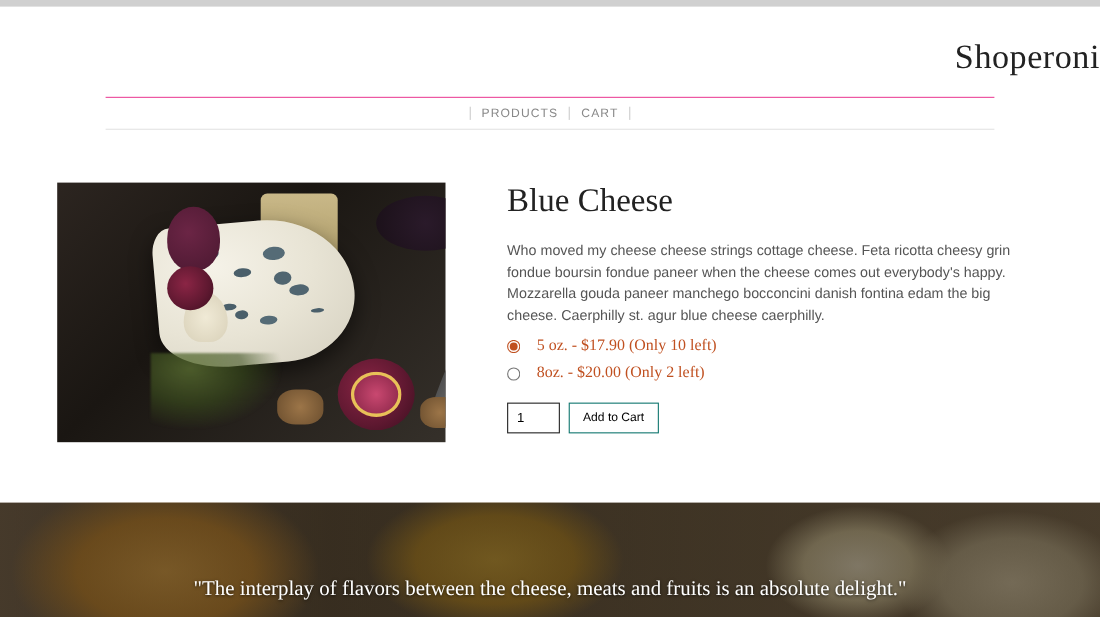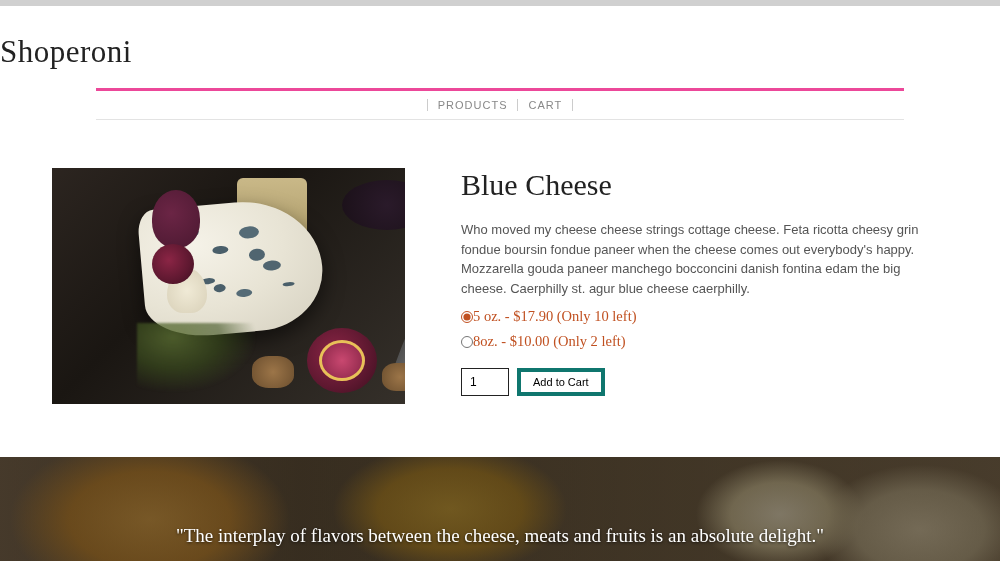--- a/index.html
+++ b/index.html
@@ -10,30 +10,31 @@
       width: 1000px;
       height: 561px;
       overflow: hidden;
       position: relative;
     }
     .topbar {
       height: 6px;
       background: #d0d0d0;
     }
     .header {
-      text-align: left;
+      text-align: right;
       padding: 28px 0 18px;
+      margin-left: 18px;
     }
     .header h1 {
       font-size: 31px;
       font-weight: normal;
       letter-spacing: 0.5px;
     }
     .nav-wrap {
-      border-top: 3px solid #ec4899;
+      border-top: 1px solid #ec4899;
       border-bottom: 1px solid #e3e3e3;
       margin: 0 96px;
     }
     .nav {
       display: flex;
       justify-content: center;
       align-items: center;
       gap: 0;
       padding: 8px 0;
       font-family: Arial, sans-serif;
@@ -132,21 +133,21 @@
       margin-bottom: 10px;
     }
     .options {
       font-family: Georgia, serif;
       font-size: 14.5px;
       color: #c05020;
     }
     .opt {
       display: flex;
       align-items: center;
-      gap: 0;
+      gap: 15px;
       margin-bottom: 8px;
       cursor: pointer;
     }
     .opt input[type=radio]{
       width:12px;height:12px;accent-color:#c05020;
     }
     .cart-row {
       margin-top: 18px;
       display: flex;
       gap: 8px;
@@ -155,21 +156,21 @@
       width: 48px;
       height: 28px;
       border: 1px solid #222;
       font-family: Arial, sans-serif;
       font-size: 12px;
       padding: 0 8px;
       background:#fff;
     }
     .add-btn {
       height: 28px;
-      border: 4px solid #0f766e;
+      border: 1px solid #0f766e;
       background: #fff;
       font-family: Arial, sans-serif;
       font-size: 11px;
       padding: 0 12px;
       cursor: pointer;
     }
     .hero {
       position: absolute;
       left: 0; right: 0; bottom: 0;
       height: 104px;
@@ -230,21 +231,21 @@
     <h2>Blue Cheese</h2>
     <p>Who moved my cheese cheese strings cottage cheese. Feta ricotta cheesy grin fondue boursin fondue paneer when the cheese comes out everybody's happy. Mozzarella gouda paneer manchego bocconcini danish fontina edam the big cheese. Caerphilly st. agur blue cheese caerphilly.</p>
 
     <div class="options">
       <label class="opt">
         <input type="radio" name="size" checked="" style="">
         <span>5 oz. - $17.90 (Only 10 left)</span>
       </label>
       <label class="opt">
         <input type="radio" name="size" style="">
-        <span>8oz. - $10.00 (Only 2 left)</span>
+        <span>8oz. - $20.00 (Only 2 left)</span>
       </label>
     </div>
 
     <div class="cart-row">
       <input class="qty" type="text" value="1" style="">
       <button class="add-btn">Add to Cart</button>
     </div>
   </div>
 </div>
 

